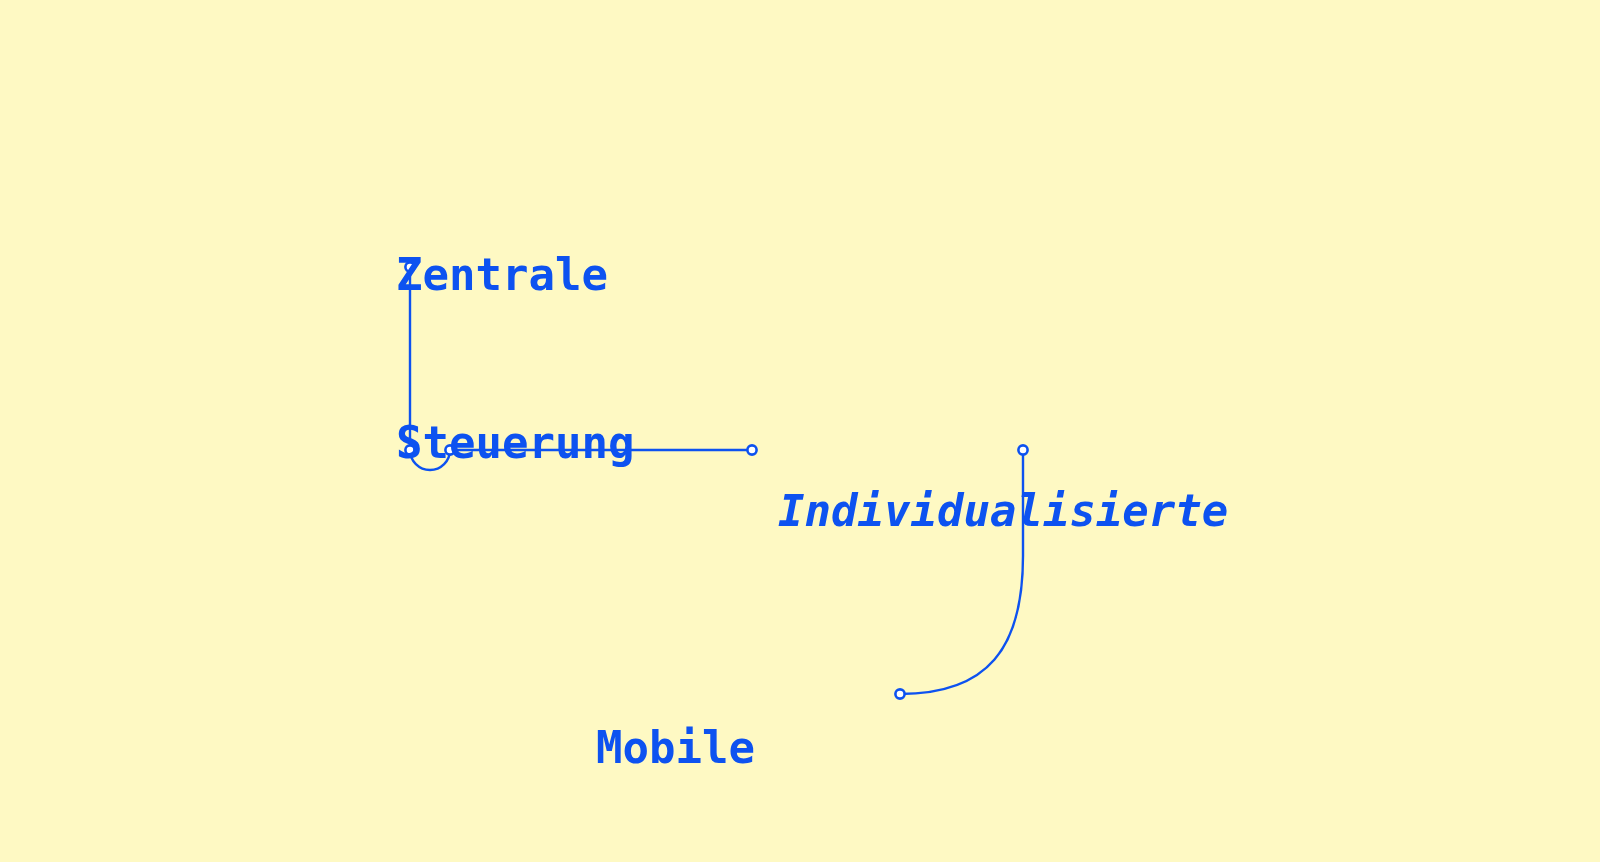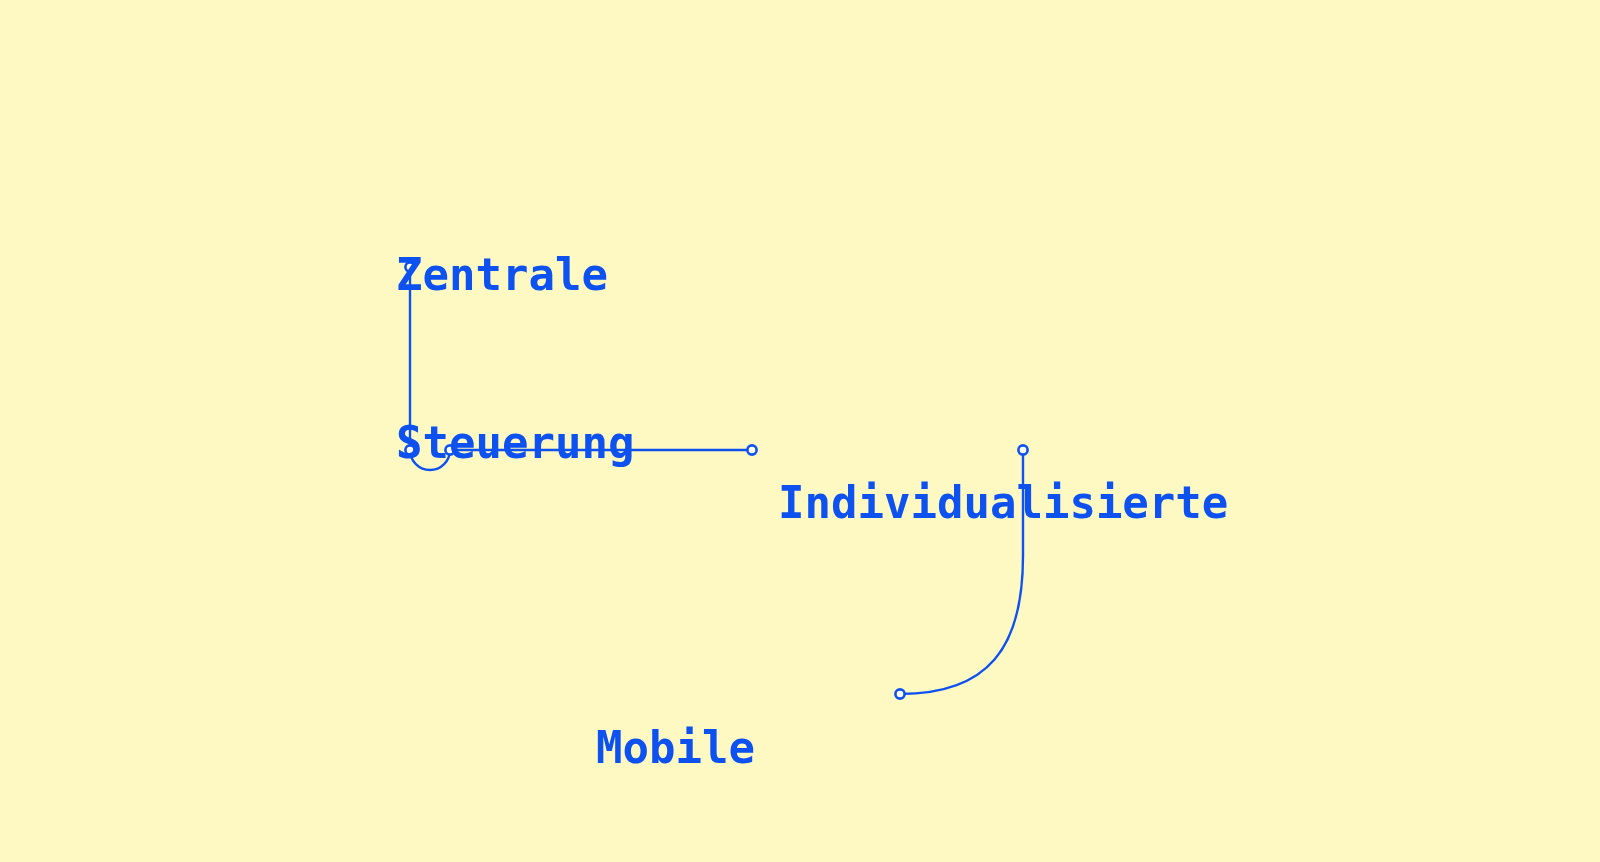--- a/index.html
+++ b/index.html
@@ -42,21 +42,22 @@
   }
   .node-label .line {
     display: block;
   }
   #label-zentrale {
     left: 396px;
     top: 135px;
   }
   #label-individualisierte {
     left: 778px;
-    top: 363px;
+    top: 371px;
+    font-style: italic;
   }
   #label-mobile {
     left: 596px;
     top: 608px;
   }
 </style>
 </head>
 <body>
 
 <div id="stage">

